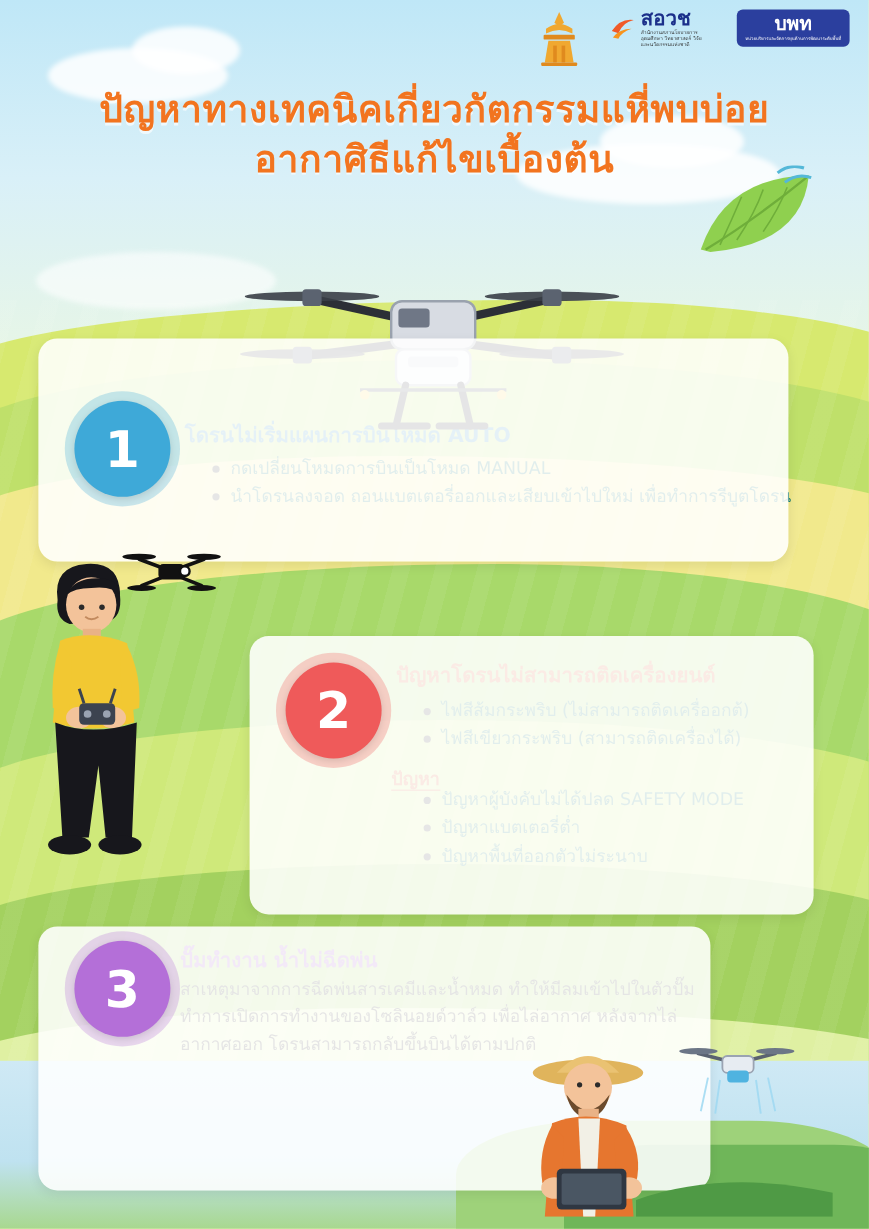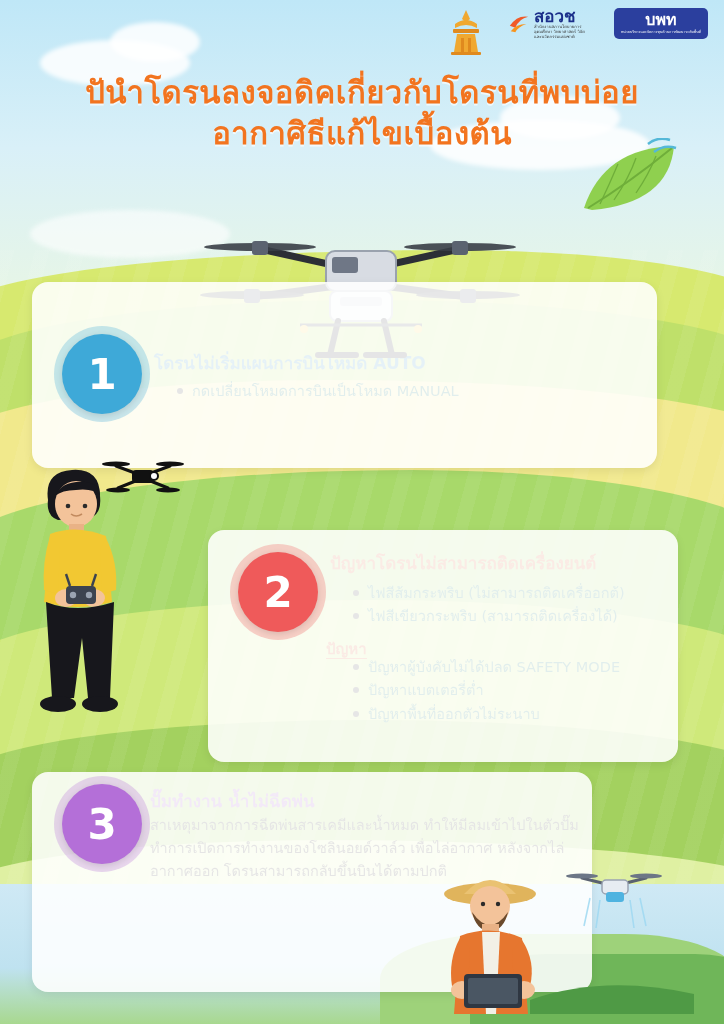--- a/index.html
+++ b/index.html
@@ -317,21 +317,21 @@
       <div class="logo-sub">สำนักงานสภานโยบายการอุดมศึกษา วิทยาศาสตร์ วิจัยและนวัตกรรมแห่งชาติ</div>
     </div>
   </div>
   <div class="logo-box">
     <div class="big">บพท</div>
     <div class="small">หน่วยบริหารและจัดการทุนด้านการพัฒนาระดับพื้นที่</div>
   </div>
 </div>
 
 <div class="title">
-  <div class="line">ปันำโดรนลงจอดิคเกี่ยวกับโดรนที่พบบ่อย</div>
+  <div class="line">ปัญหาทางเทคนิคเกี่ยวกัตกรรมแหี่พบบ่อย</div>
   <div class="line">อากาศิธีแก้ไขเบื้องต้น</div>
 </div>
 
 <div class="leaf">
   <svg width="110" height="80" viewBox="0 0 110 80">
     <path d="M10 70 Q30 10 100 8 Q95 65 18 72 Z" fill="#8fd04f"></path>
     <path d="M14 70 Q55 45 98 10" stroke="#6fae3a" stroke-width="2" fill="none"></path>
     <path d="M40 62 Q55 40 62 20" stroke="#6fae3a" stroke-width="1.3" fill="none"></path>
     <path d="M62 55 Q75 36 82 18" stroke="#6fae3a" stroke-width="1.3" fill="none"></path>
     <path d="M26 66 Q36 45 44 26" stroke="#6fae3a" stroke-width="1.3" fill="none"></path>
@@ -384,20 +384,21 @@
     <circle cx="238" cy="124" r="4" fill="#ffd34d"></circle>
   </svg>
 </div>
 
 <div class="card card1"></div>
 <div class="badge-ring b1r"></div>
 <div class="badge b1">1</div>
 <div class="card-head h1">โดรนไม่เริ่มแผนการบินโหมด AUTO</div>
 <ul class="bullets l1">
   <li>กดเปลี่ยนโหมดการบินเป็นโหมด MANUAL</li>
+  <li>นำโดรนลงจอด ถอนแบตเตอรี่ออกและเสียบเข้าไปใหม่ เพื่อทำการรีบูตโดรน</li>
 </ul>
 
 <div class="card card2"></div>
 <div class="badge-ring b2r"></div>
 <div class="badge b2">2</div>
 <div class="card-head h2">ปัญหาโดรนไม่สามารถติดเครื่องยนต์</div>
 <ul class="bullets l2">
   <li>ไฟสีส้มกระพริบ (ไม่สามารถติดเครื่ออกต้)</li>
   <li>ไฟสีเขียวกระพริบ (สามารถติดเครื่องได้)</li>
 </ul>

